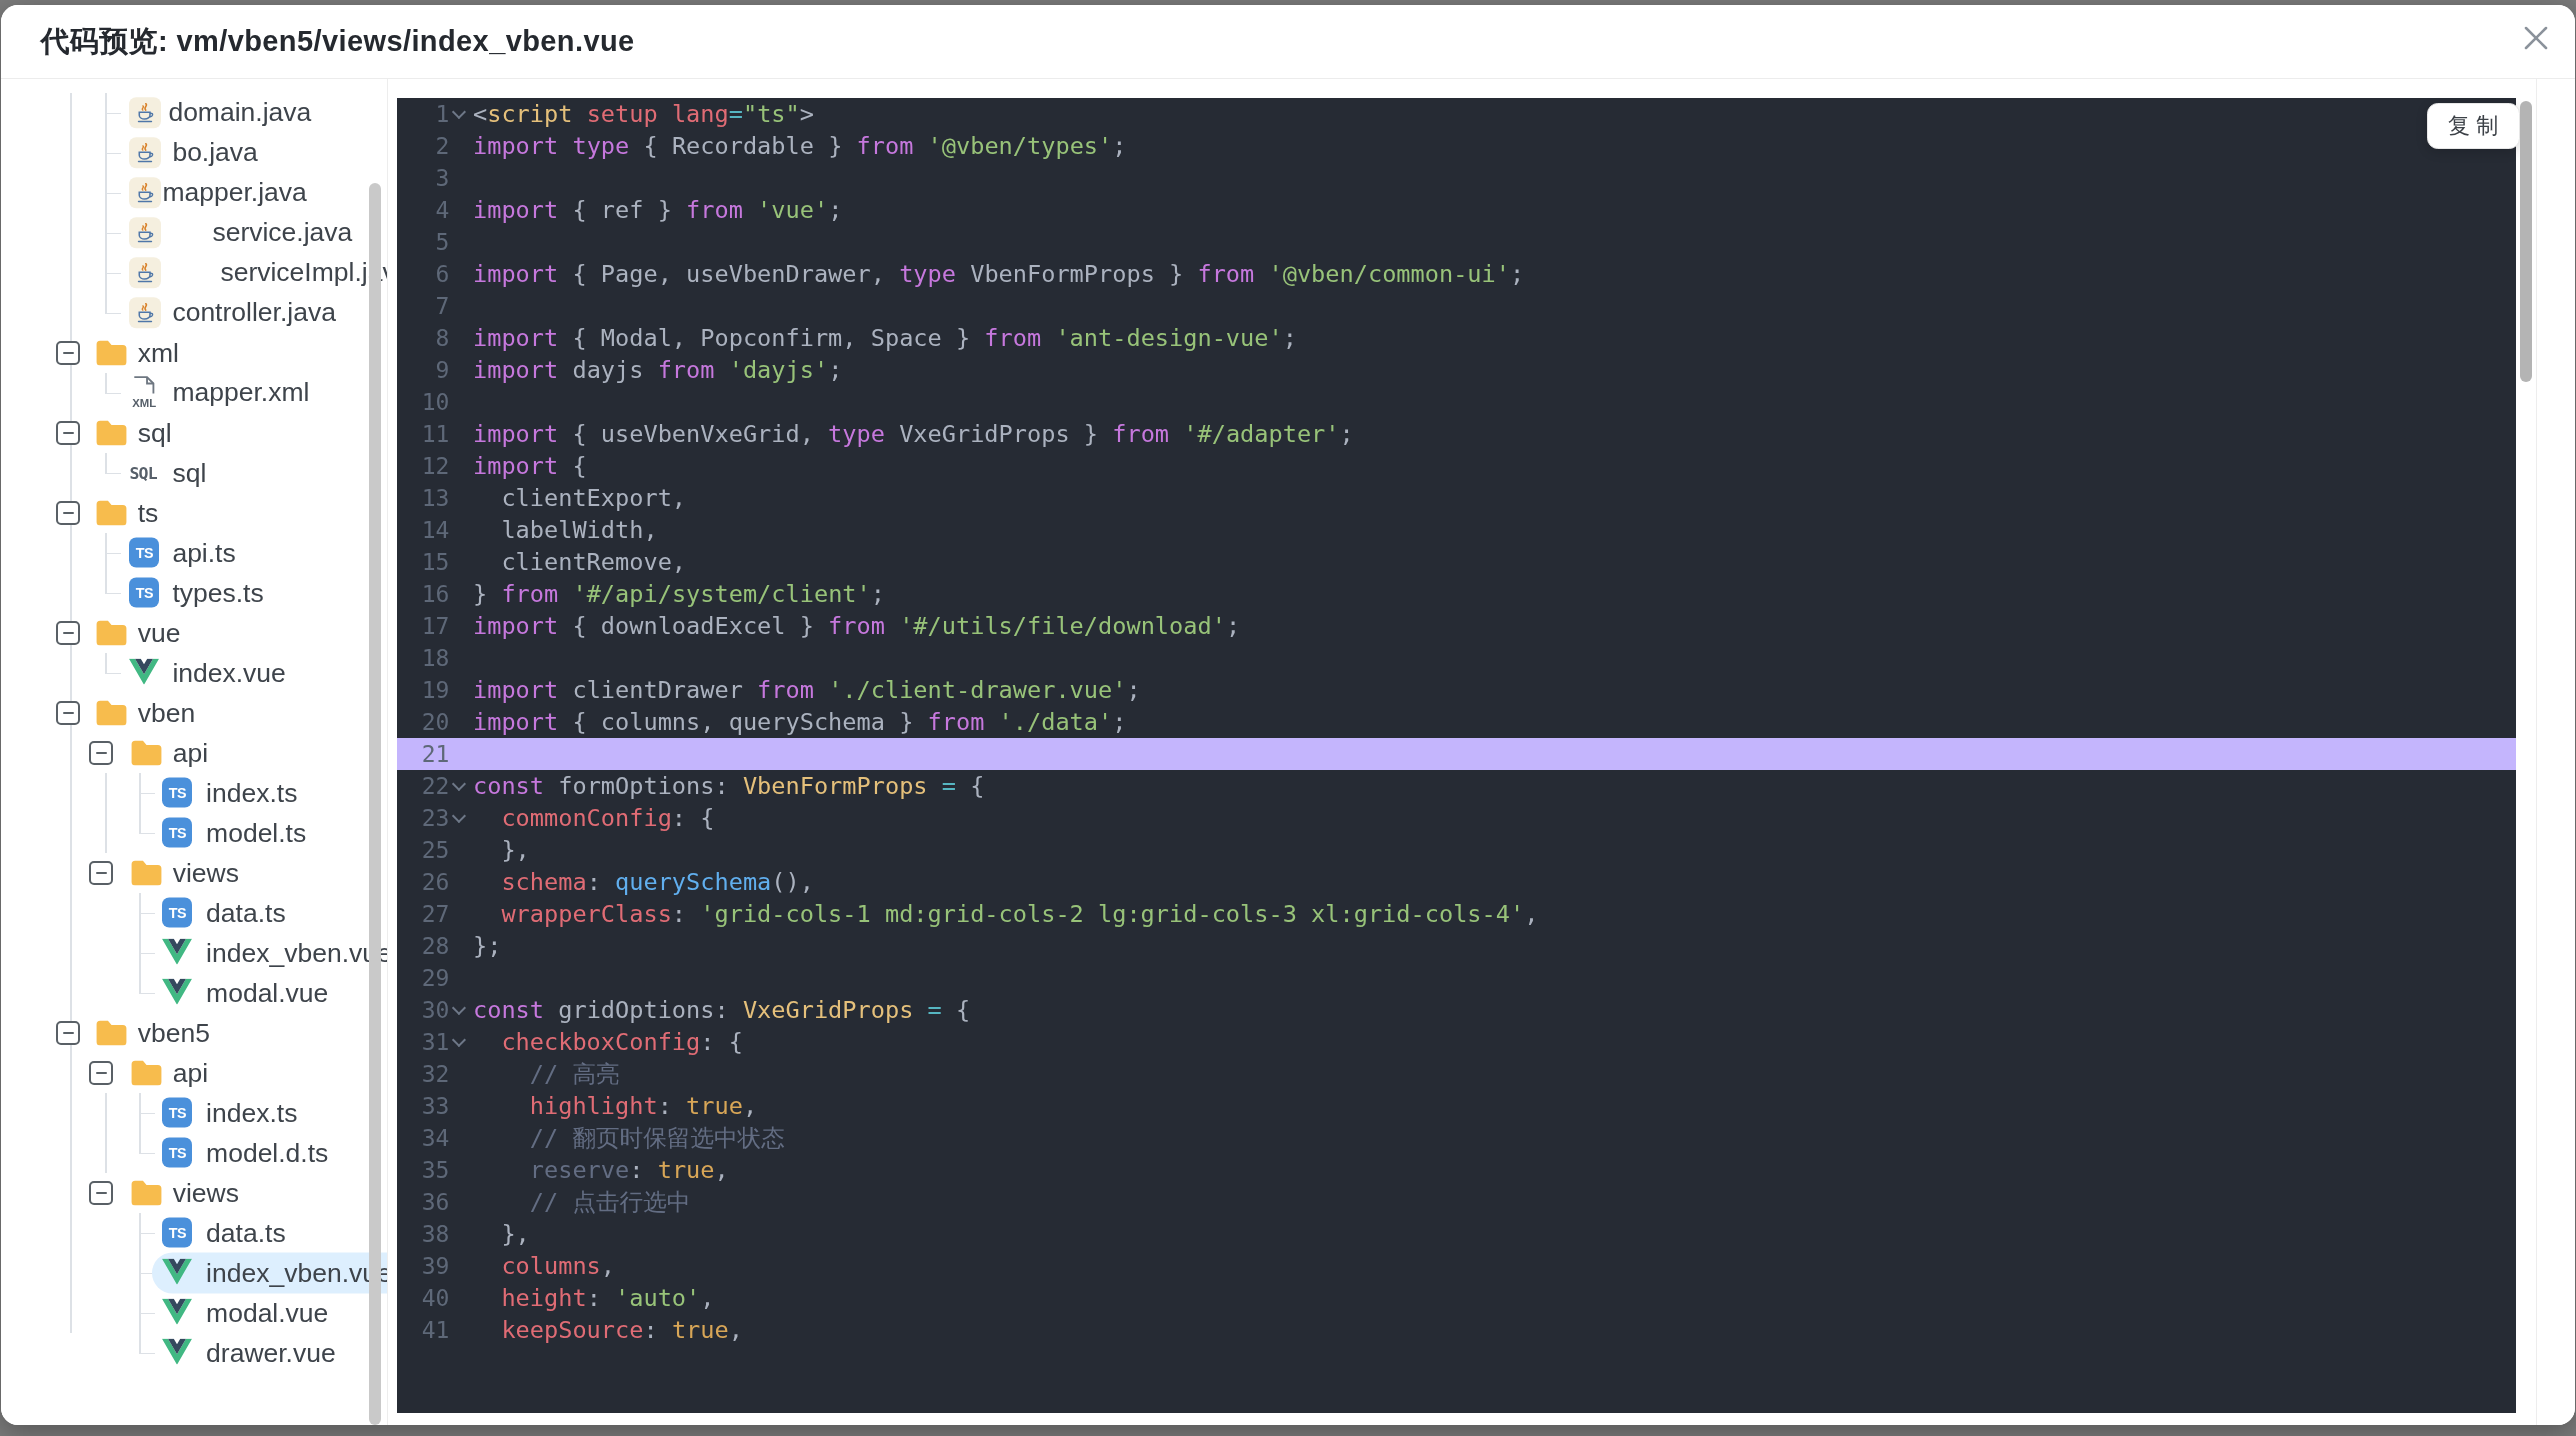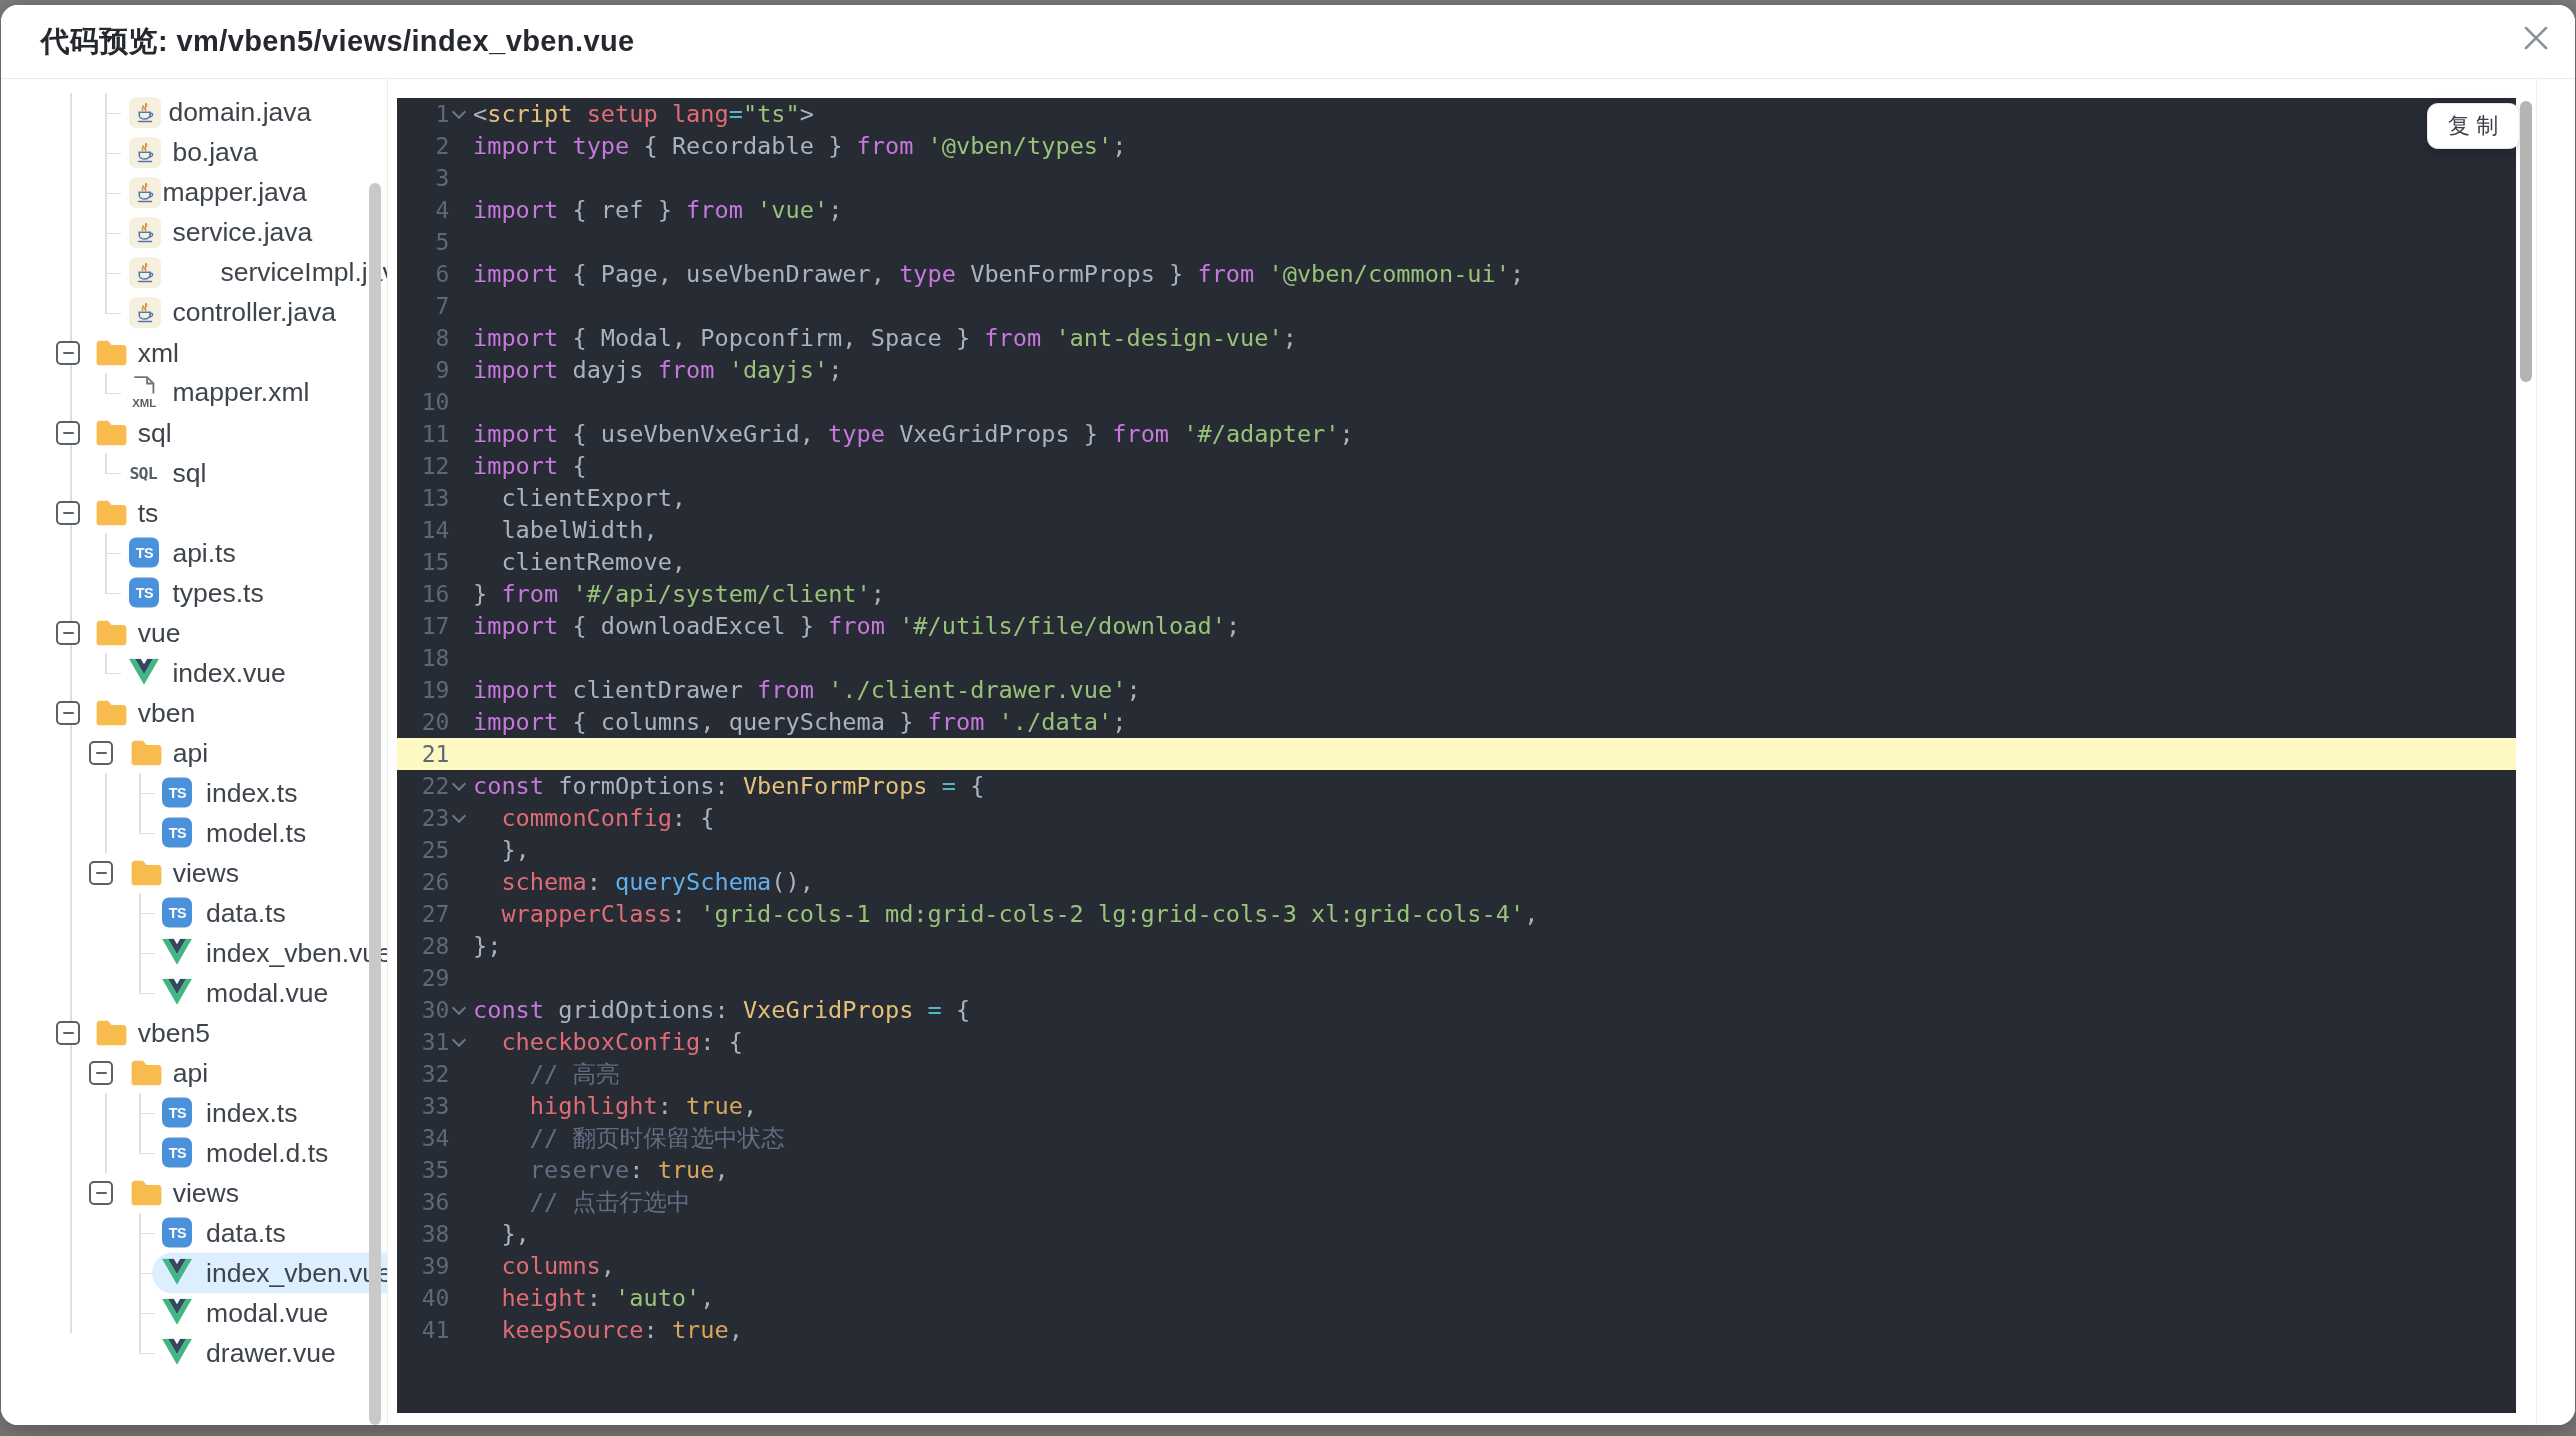--- a/index.html
+++ b/index.html
@@ -41,21 +41,21 @@
   .icon-slot{width:33px;flex:none;display:flex;align-items:center;}
   .tree-label{font-size:26.5px;color:#3e444b;white-space:nowrap;}
   .ts-icon{width:30px;height:30px;border-radius:7.2px;background:#4a90db;color:#fff;
     font-weight:700;font-size:14.3px;display:flex;align-items:center;justify-content:center;letter-spacing:-0.4px;}
   .java-bg{width:31.5px;height:31.5px;border-radius:7.2px;background:#f5efdf;display:flex;align-items:center;justify-content:center;}
   .sql-icon{font-size:16.5px;font-weight:700;color:#57606a;letter-spacing:-0.7px;font-family:"DejaVu Sans Mono",monospace;}
   
   .code-panel{position:absolute;left:396px;top:18.6px;width:2119px;height:1315px;background:#262b34;overflow:hidden;}
   .code-line{display:flex;height:32px;line-height:32px;
     font-family:"DejaVu Sans Mono",monospace;font-size:23.6px;position:relative;}
-  .code-line.hl{background:#fef9c3;}
+  .code-line.hl{background:#c4b5fd;}
   .ln{width:52px;flex:none;text-align:right;color:#5e6878;font-size:23px;}
   .fold-slot{width:23.6px;flex:none;position:relative;}
   .fold-chevron{position:absolute;left:5px;top:9.3px;width:7.9px;height:7.9px;
     border-right:2.1px solid #6e7888;border-bottom:2.1px solid #6e7888;transform:rotate(45deg);}
   .code-text{white-space:pre;flex:none;}
   .tk-kw{color:#c678dd;}  .tk-str{color:#98c379;}  .tk-num{color:#d8a657;}
   .tk-prop{color:#e06c75;} .tk-type{color:#e5c07b;} .tk-fn{color:#61afef;}
   .tk-def{color:#abb2bf;}  .tk-cmt{color:#636d83;}  .tk-cyan{color:#56b6c2;}
   .copy-btn{position:absolute;top:23.6px;right:55px;min-width:93px;height:46px;box-sizing:border-box;
     background:#fff;border:0.7px solid #e7e7e7;border-radius:10.7px;font-size:22px;color:#3c4147;
@@ -134,21 +134,21 @@
                 </svg>
               </span>
             </span>
             <span class="tree-label" style="">mapper.java</span>
           </span>
         </div>
         <div class="tree-row">
           <span class="con-v" style="left: 69px;"></span>
           <span class="con-v" style="left: 104px;"></span>
           <span class="con-tick" style="left: 104px;"></span>
-          <span class="item-wrap" style="left: 118px;">
+          <span class="item-wrap" style="left: 118px; gap: 40px;">
             <span class="icon-slot">
               <span class="java-bg">
                 <svg width="20" height="21.5" viewBox="0 0 28 30">
                   <path d="M15 2 c4 3 -4 5 0 9" fill="none" stroke="#d9822b" stroke-width="2.2" stroke-linecap="round"></path>
                   <path d="M11 5 c3 2 -3 4 0 6" fill="none" stroke="#d9822b" stroke-width="1.8" stroke-linecap="round"></path>
                   <path d="M6 14 h15 v4 a7.5 5.5 0 0 1 -15 0 z" fill="none" stroke="#5077a8" stroke-width="2.2"></path>
                   <path d="M21 15.5 q4.5 -.5 3.5 2.5 t-4.5 2" fill="none" stroke="#5077a8" stroke-width="2"></path>
                   <path d="M5 27 h18" stroke="#5077a8" stroke-width="2.2" stroke-linecap="round"></path>
                 </svg>
               </span>

